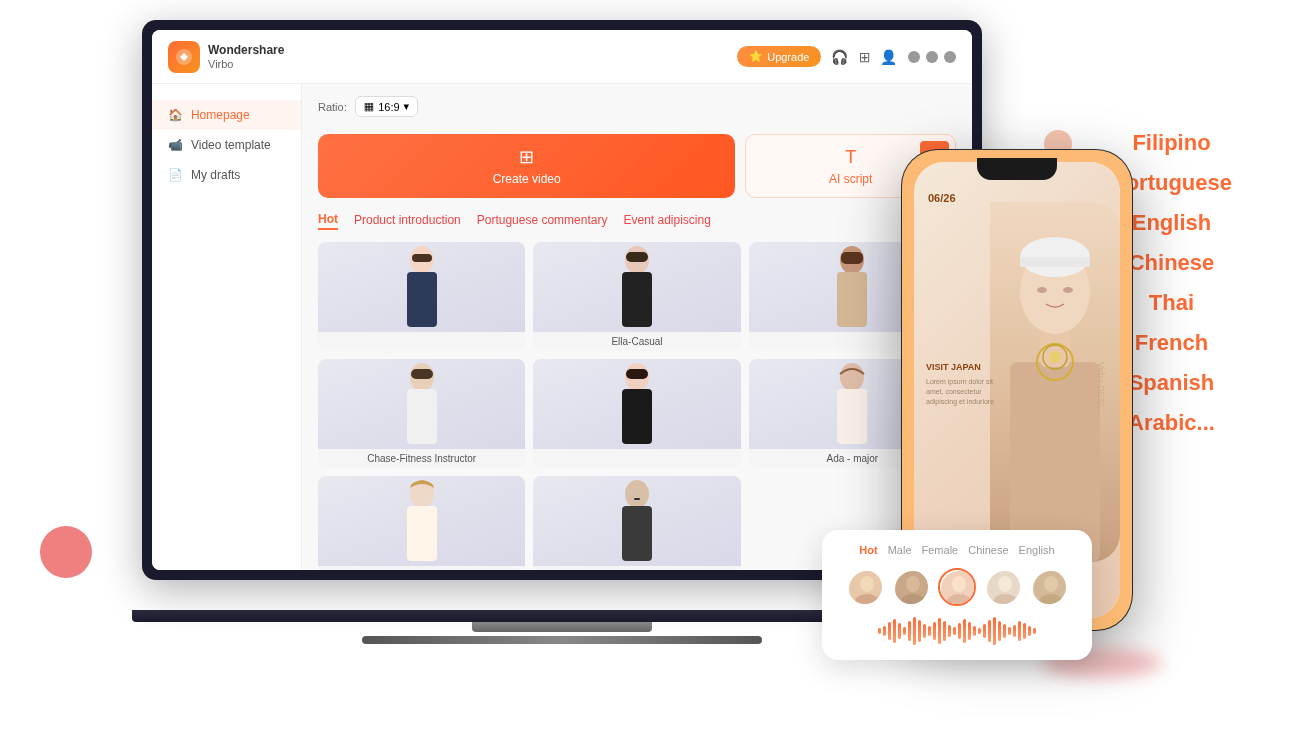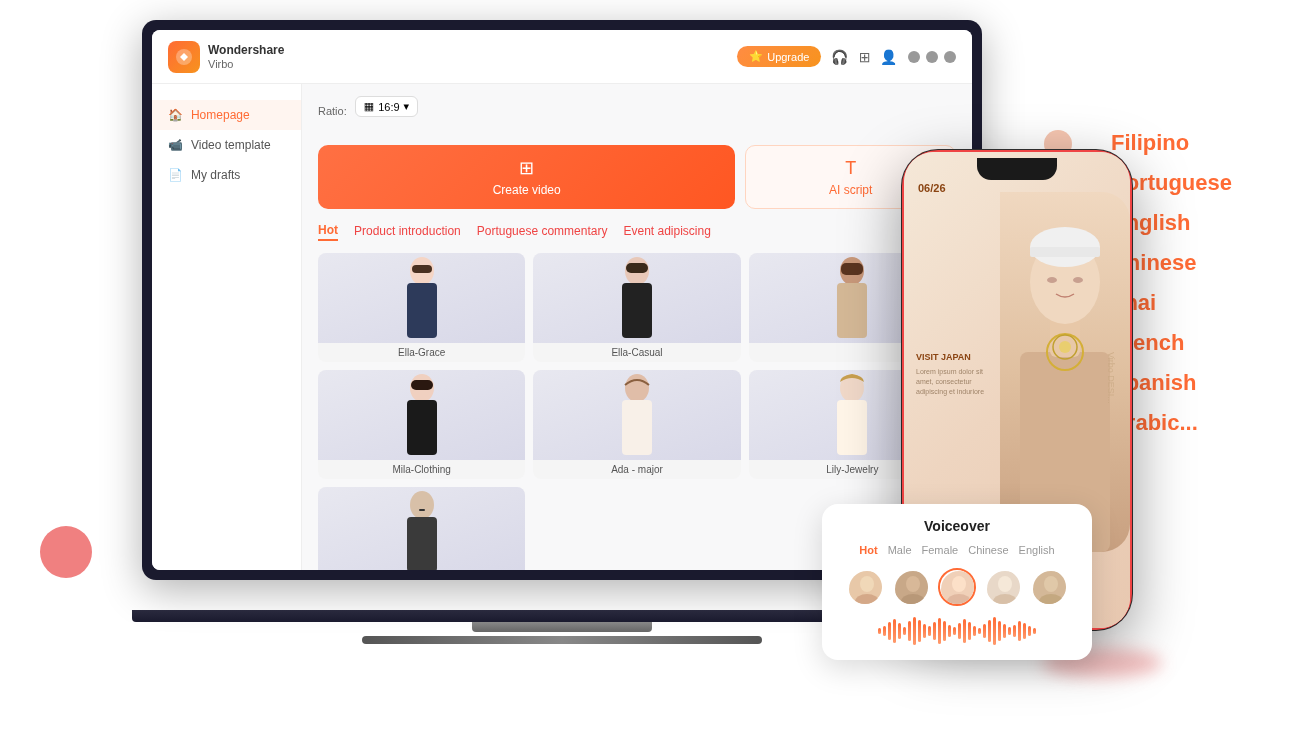--- a/index.html
+++ b/index.html
@@ -163,23 +163,23 @@
     .main-content {
       flex: 1;
       padding: 12px 16px;
       overflow-y: auto;
       background: #f8f8f9;
     }
 
     
     .ratio-bar {
       display: flex;
-      align-items: flex-end;
+      align-items: center;
       gap: 8px;
-      margin-bottom: 28px;
+      margin-bottom: 17px;
     }
 
     .ratio-label {
       font-size: 11px;
       color: #666;
     }
 
     .ratio-select {
       background: #fff;
       border: 1px solid #ddd;
@@ -349,23 +349,23 @@
       right: 160px;
       top: 150px;
       width: 230px;
       height: 480px;
       z-index: 10;
     }
 
     .phone-bezel {
       width: 100%;
       height: 100%;
-      background: #ef4444;
+      background: #fdba74;
       border-radius: 36px;
-      padding: 2px;
+      padding: 12px;
       box-shadow: 0 20px 60px rgba(0,0,0,0.4), 0 0 0 1px #333;
       position: relative;
     }
 
     .phone-notch {
       position: absolute;
       top: 8px;
       left: 50%;
       transform: translateX(-50%);
       width: 80px;
@@ -521,20 +521,21 @@
     }
 
     .language-item {
       font-size: 22px;
       font-weight: 600;
       cursor: pointer;
     }
 
     .lang-active {
       color: #ff6b35;
+      text-align: center;
     }
 
     
     .deco-circle-top {
       position: absolute;
       right: 220px;
       top: 130px;
       width: 28px;
       height: 28px;
       border-radius: 50%;
@@ -677,21 +678,20 @@
 
               <div class="avatar-card">
                 <div class="avatar-img avatar-ella-grace">
                   <svg width="50" height="90" viewBox="0 0 50 90">
                     <ellipse cx="25" cy="18" rx="12" ry="14" fill="#f5d5c5"></ellipse>
                     <rect x="10" y="30" width="30" height="55" rx="4" fill="#2d3a5a"></rect>
                     <ellipse cx="25" cy="18" rx="10" ry="12" fill="#f5d5c5"></ellipse>
                     <rect x="15" y="12" width="20" height="8" rx="4" fill="#4a3020"></rect>
                   </svg>
                 </div>
-                <div class="avatar-name">Ella-Grace</div>
               </div>
 
 
               <div class="avatar-card">
                 <div class="avatar-img avatar-ella-casual">
                   <svg width="50" height="90" viewBox="0 0 50 90">
                     <ellipse cx="25" cy="18" rx="12" ry="14" fill="#e8c8b8"></ellipse>
                     <rect x="10" y="30" width="30" height="55" rx="4" fill="#222"></rect>
                     <ellipse cx="25" cy="18" rx="10" ry="12" fill="#e8c8b8"></ellipse>
                     <rect x="14" y="10" width="22" height="10" rx="5" fill="#3a2a1a"></rect>
@@ -704,31 +704,41 @@
                 <div class="avatar-img avatar-ada-pro">
                   <svg width="50" height="90" viewBox="0 0 50 90">
                     <ellipse cx="25" cy="18" rx="12" ry="14" fill="#c8987a"></ellipse>
                     <rect x="10" y="30" width="30" height="55" rx="4" fill="#d4b896"></rect>
                     <ellipse cx="25" cy="18" rx="10" ry="12" fill="#c8987a"></ellipse>
                     <rect x="14" y="10" width="22" height="12" rx="5" fill="#5a3520"></rect>
                   </svg>
                 </div>
               </div>
 
+              <div class="avatar-card">
+                <div class="avatar-img avatar-chase-fit">
+                  <svg width="50" height="90" viewBox="0 0 50 90">
+                    <ellipse cx="25" cy="18" rx="12" ry="14" fill="#e8d0b8"></ellipse>
+                    <rect x="10" y="30" width="30" height="55" rx="4" fill="#f0f0f0"></rect>
+                    <ellipse cx="25" cy="18" rx="10" ry="12" fill="#e8d0b8"></ellipse>
+                    <rect x="14" y="10" width="22" height="10" rx="5" fill="#4a3525"></rect>
+                  </svg>
+                </div>
+                <div class="avatar-name">Chase-Fitness Instructor</div>
+              </div>
 
               <div class="avatar-card">
                 <div class="avatar-img avatar-mila">
                   <svg width="50" height="90" viewBox="0 0 50 90">
                     <ellipse cx="25" cy="18" rx="12" ry="14" fill="#f0d0c0"></ellipse>
                     <rect x="10" y="30" width="30" height="55" rx="4" fill="#1a1a1a"></rect>
                     <ellipse cx="25" cy="18" rx="10" ry="12" fill="#f0d0c0"></ellipse>
                     <rect x="14" y="10" width="22" height="10" rx="5" fill="#2a1810"></rect>
                   </svg>
                 </div>
-                <div class="avatar-name">Mila-Clothing</div>
               </div>
 
               <div class="avatar-card">
                 <div class="avatar-img avatar-ada-major">
                   <svg width="50" height="90" viewBox="0 0 50 90">
                     <ellipse cx="25" cy="18" rx="12" ry="14" fill="#e0bda8"></ellipse>
                     <rect x="10" y="30" width="30" height="55" rx="4" fill="#f8f0e8"></rect>
                     <ellipse cx="25" cy="18" rx="10" ry="12" fill="#e0bda8"></ellipse>
                     <path d="M13 15 Q25 5 37 15" stroke="#8a6040" stroke-width="2" fill="none"></path>
                   </svg>
@@ -812,21 +822,20 @@
           <div class="phone-visit-japan">VISIT JAPAN</div>
           <div class="phone-lorem">Lorem ipsum dolor sit amet, consectetur adipiscing et induriore</div>
 
           <div class="phone-virbo-text">Virbo DESI...</div>
 
         </div>
       </div>
     </div>
 
     <div class="voiceover-panel">
-      <div class="voiceover-title">Voiceover</div>
 
       <div class="voiceover-tabs">
         <span class="vo-tab active">Hot</span>
         <span class="vo-tab">Male</span>
         <span class="vo-tab">Female</span>
         <span class="vo-tab">Chinese</span>
         <span class="vo-tab">English</span>
       </div>
 
       <div class="voiceover-avatars">

